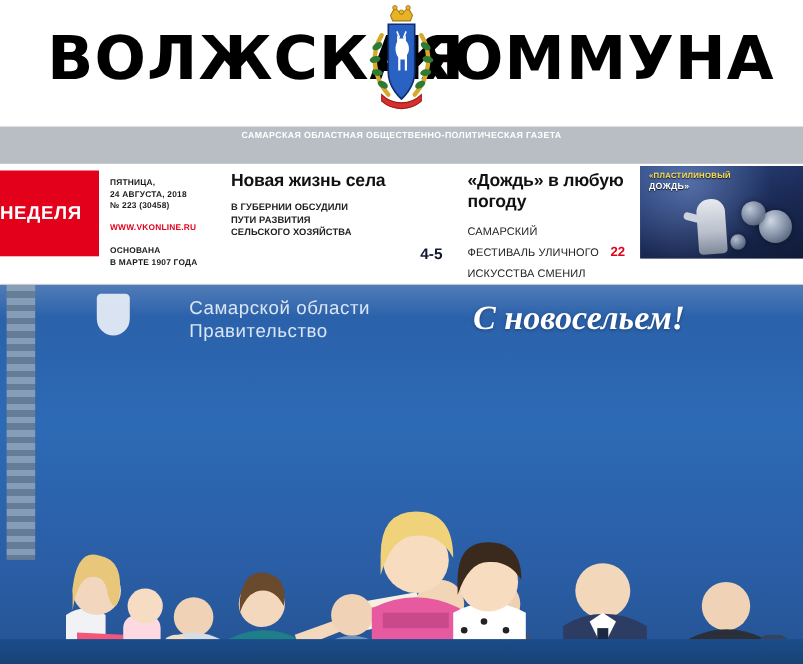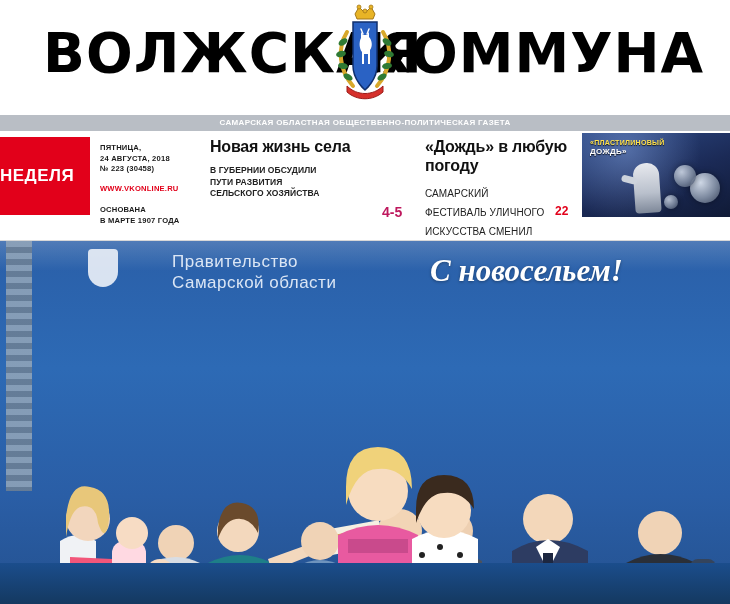--- a/index.html
+++ b/index.html
@@ -58,21 +58,21 @@
     position: absolute;
     left: 333px;
     top: 4px;
     width: 64px;
     height: 104px;
   }
 
   
   .subtitle-bar {
     position: relative;
-    height: 16px;
+    height: 34px;
     background: #b9bec5;
   }
   .subtitle-text {
     position: absolute;
     left: 0;
     top: 0;
     width: 730px;
     text-align: center;
     font-size: 8px;
     font-weight: bold;
@@ -151,21 +151,21 @@
     letter-spacing: 0.1px;
     text-transform: uppercase;
     width: 125px;
   }
   .teaser1 .pages {
     position: absolute;
     left: 172px;
     top: 67px;
     font-size: 14px;
     font-weight: bold;
-    color: #be185d;
+    color: #0f172a;
   }
   .teaser2 {
     position: absolute;
     left: 425px;
     top: 6px;
     width: 155px;
   }
   .teaser2 .head {
     font-size: 16px;
     font-weight: bold;
@@ -406,22 +406,22 @@
       </div>
     </div>
   </div>
 
   <div class="main-photo">
     <div class="mp-backdrop"></div>
     <div class="mp-truss"></div>
     <div class="mp-crest"></div>
 
     <div class="mp-gov-text">
+      <div>Самарской области</div>
       <div>Правительство</div>
-      <div>Самарской области</div>
     </div>
 
     <div class="mp-slogan">С новосельем!</div>
 
     <svg width="730" height="364" viewBox="0 0 730 364" style="position:absolute;left:0;top:0;">
 
       <rect x="0" y="330" width="730" height="34" fill="#163a66"></rect>
 
       <g>
         <path d="M60 364 L60 300 Q78 288 96 300 L96 364 Z" fill="#f0f2f5"></path>

